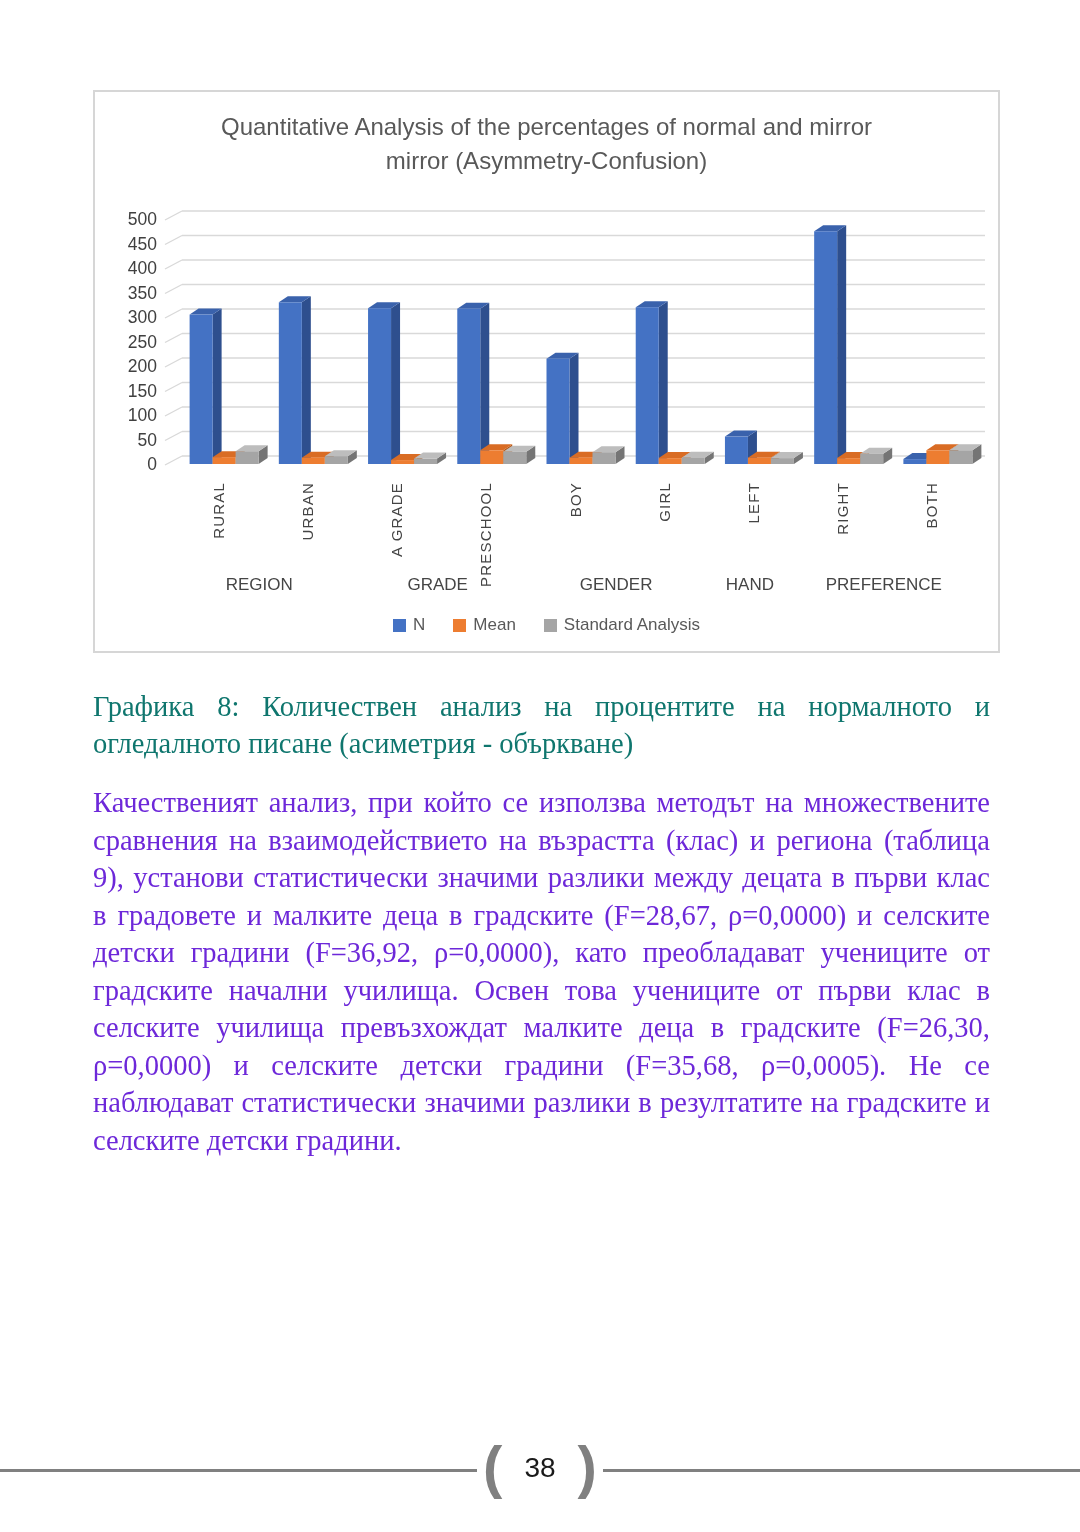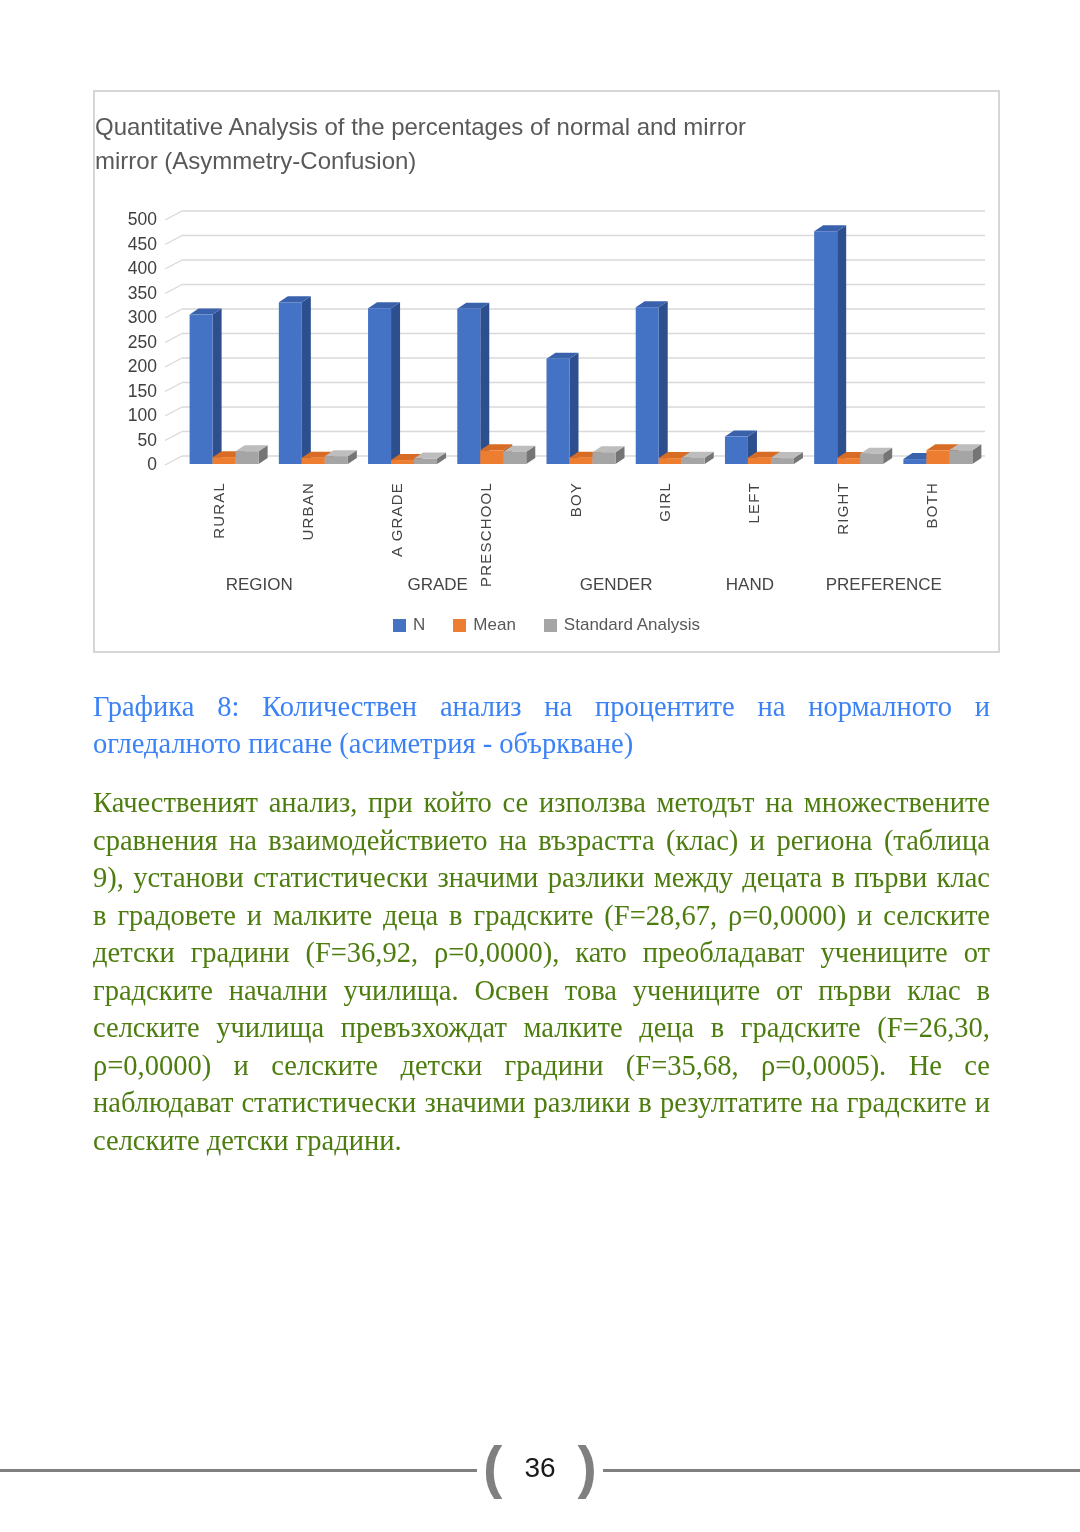--- a/index.html
+++ b/index.html
@@ -10,42 +10,42 @@
     font-family:"Liberation Serif", serif;
     overflow:hidden;
   }
   
   .chart-box{
     position:absolute;left:93px;top:90px;width:907px;height:563px;
     background:#ffffff;border:2px solid #d6d6d6;box-sizing:border-box;
   }
   .chart-title{
     position:absolute;top:18px;left:0;right:0;
-    text-align:left;
+    text-align:center;
     font-family:"Liberation Sans", sans-serif;
     font-size:24px;line-height:34px;color:#595959;
   }
   .plot-svg{position:absolute;left:0;top:0;width:903px;height:559px;}
   .legend{
     position:absolute;left:0;right:0;bottom:16px;
     display:flex;justify-content:center;align-items:center;gap:28px;
     font-family:"Liberation Sans", sans-serif;
     font-size:17px;color:#595959;
   }
   .legend-item{display:flex;align-items:center;gap:7px;}
   .legend-swatch{width:13px;height:13px;display:inline-block;}
   
   .caption{
     position:absolute;left:93px;top:688px;width:897px;
-    font-size:28.5px;line-height:37px;color:#3b82f6;
+    font-size:28.5px;line-height:37px;color:#0f766e;
     text-align:justify;margin:0;
   }
   .body-text{
     position:absolute;left:93px;top:784px;width:897px;
-    font-size:28.5px;line-height:37.5px;color:#4d7c0f;
+    font-size:28.5px;line-height:37.5px;color:#6d28d9;
     text-align:justify;margin:0;
   }
   
   .footer{
     position:absolute;left:0;right:0;top:1440px;height:60px;
     display:flex;align-items:center;
     font-family:"Liberation Sans", sans-serif;
   }
   .footer-line{flex:1;height:3px;background:#808080;}
   .footer-bracket{
@@ -216,18 +216,18 @@
     </div>
   </div>
 
   <p class="caption">Графика 8: Количествен анализ на процентите на нормалното и огледалното писане (асиметрия - объркване)</p>
 
   <p class="body-text">Качественият анализ, при който се използва методът на множествените сравнения на взаимодействието на възрастта (клас) и региона (таблица 9), установи статистически значими разлики между децата в първи клас в градовете и малките деца в градските (F=28,67, ρ=0,0000) и селските детски градини (F=36,92, ρ=0,0000), като преобладават учениците от градските начални училища. Освен това учениците от първи клас в селските училища превъзхождат малките деца в градските (F=26,30, ρ=0,0000) и селските детски градини (F=35,68, ρ=0,0005). Не се наблюдават статистически значими разлики в резултатите на градските и селските детски градини.</p>
 
   <div class="footer">
     <div class="footer-line"></div>
     <span class="footer-bracket left">(</span>
-    <span class="footer-num">36</span>
+    <span class="footer-num">38</span>
     <span class="footer-bracket right">)</span>
     <div class="footer-line"></div>
   </div>
 
 </div>
 
 </body></html>

